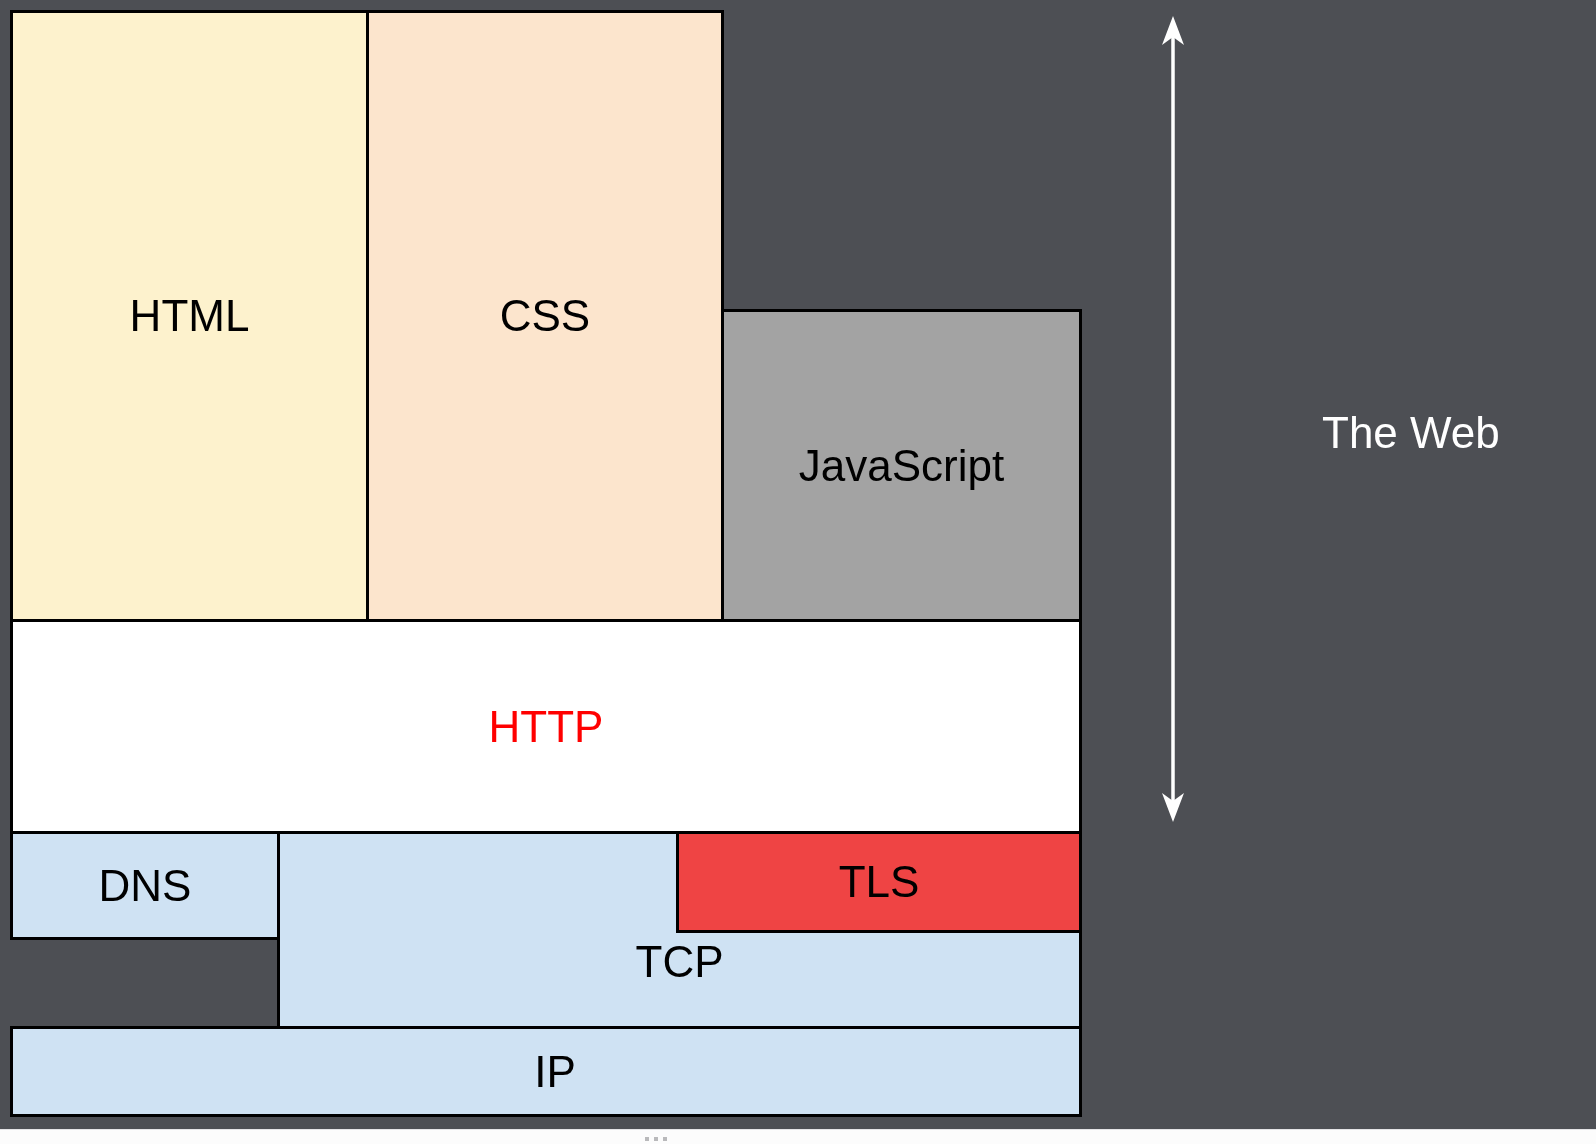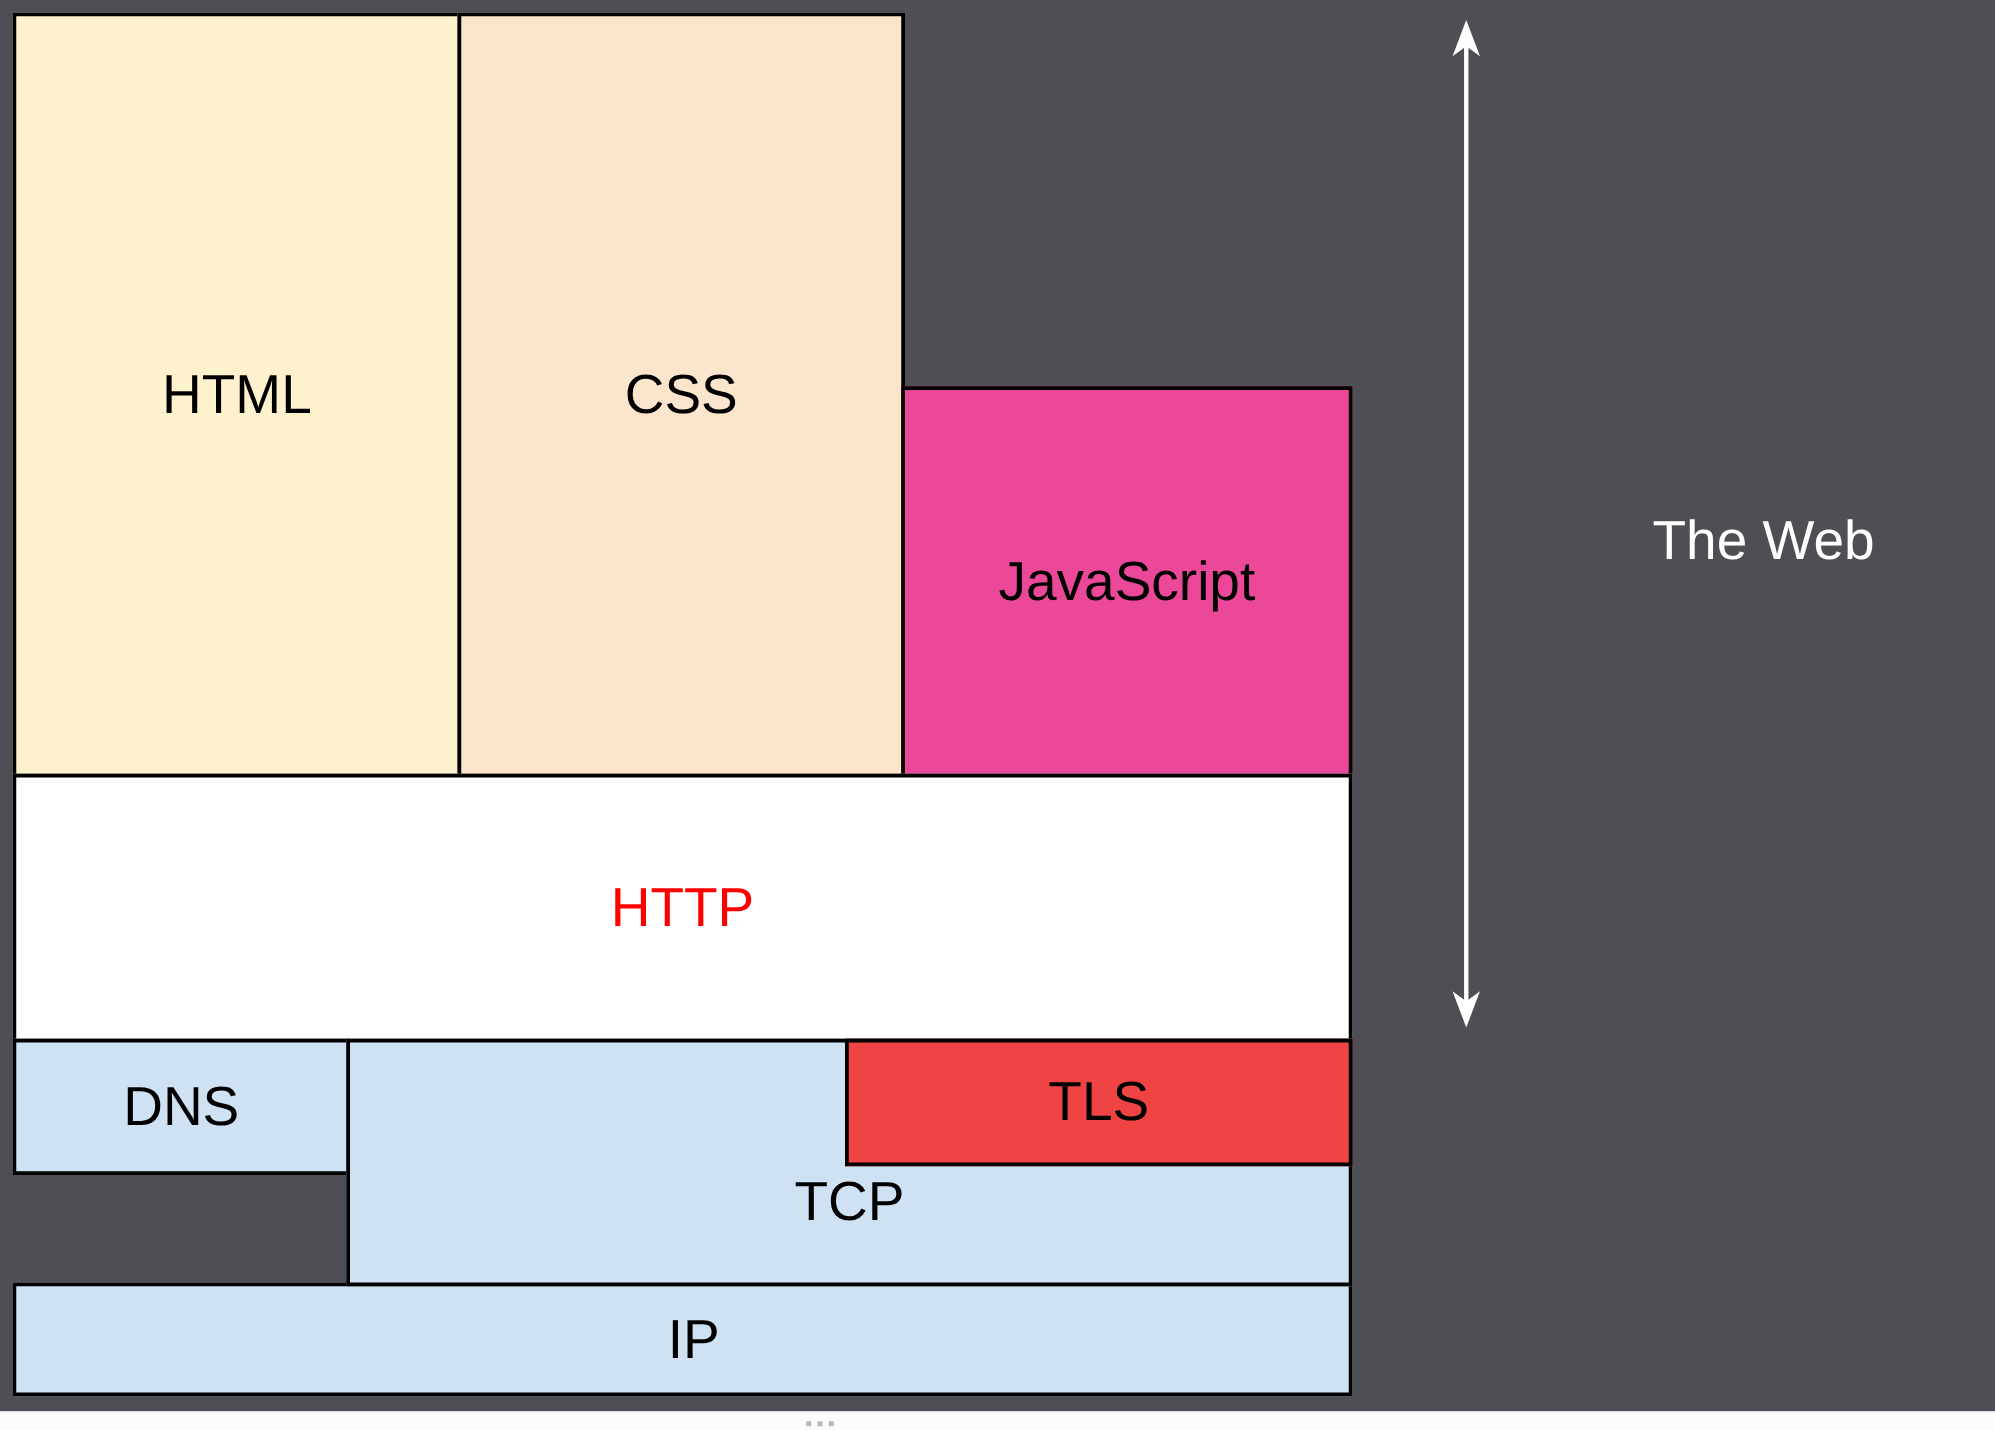--- a/index.html
+++ b/index.html
@@ -63,21 +63,21 @@
 
   <div class="block b-html" style="background-color: rgb(253, 242, 205);">
     <span class="lbl">HTML</span>
   </div>
 
   <div class="block b-css" style="background-color: rgb(252, 229, 205);">
     <span class="lbl">CSS</span>
   </div>
 
 
-  <div class="block b-javascript" style="background-color: #ec4899; justify-content: center;">
+  <div class="block b-javascript" style="background-color: #a3a3a3; justify-content: center;">
     <span class="lbl">JavaScript</span>
   </div>
 
   <div class="block b-http" style="background-color: rgb(255, 255, 255);">
     <span class="lbl" style="color: rgb(255, 0, 0);">HTTP</span>
   </div>
 
   <div class="block b-tcp" style="background-color: rgb(207, 226, 243);">
     <span class="lbl">TCP</span>
   </div>

